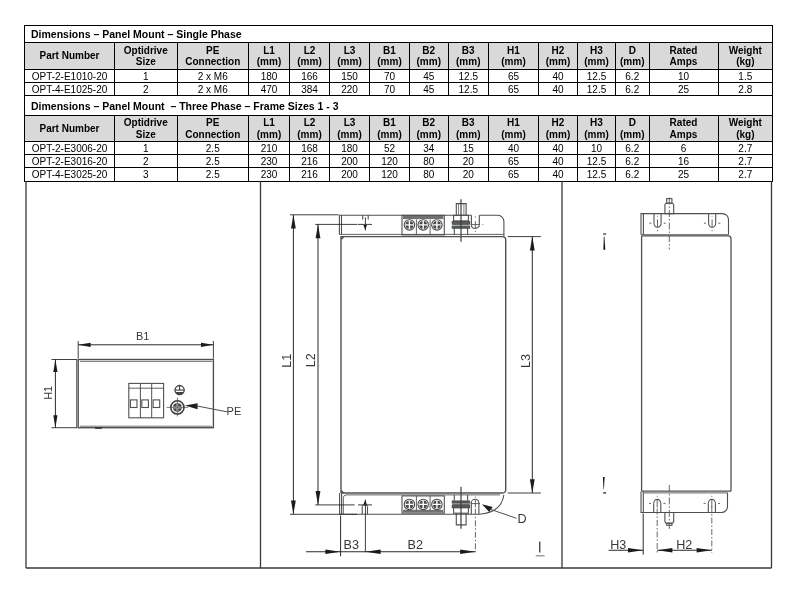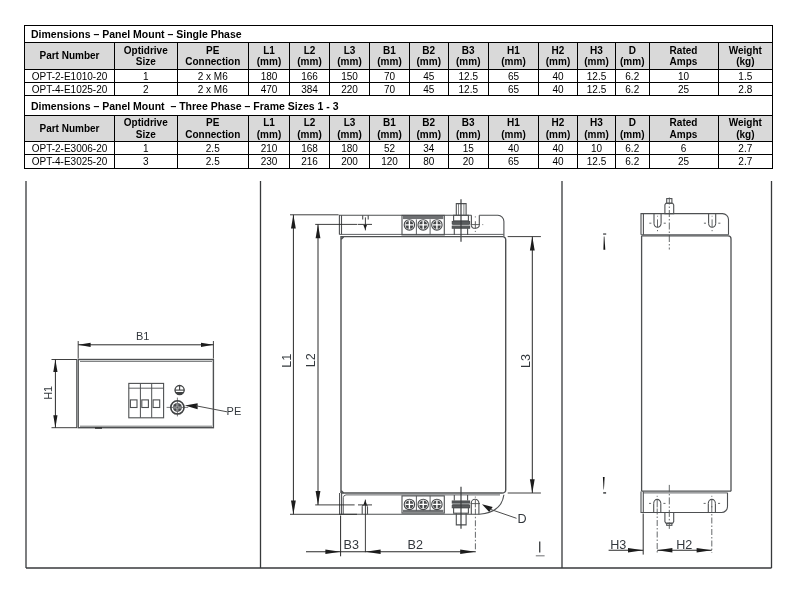--- a/index.html
+++ b/index.html
@@ -119,20 +119,37 @@
           <td>34</td>
           <td>15</td>
           <td>40</td>
           <td>40</td>
           <td>10</td>
           <td>6.2</td>
           <td>6</td>
           <td>2.7</td>
         </tr>
  <tr>
+          <td style="height:12px">OPT-2-E3016-20</td>
+          <td>2</td>
+          <td>2.5</td>
+          <td>230</td>
+          <td>216</td>
+          <td>200</td>
+          <td>120</td>
+          <td>80</td>
+          <td>20</td>
+          <td>65</td>
+          <td>40</td>
+          <td>12.5</td>
+          <td>6.2</td>
+          <td>16</td>
+          <td>2.7</td>
+        </tr>
+ <tr>
           <td style="height:13px">OPT-4-E3025-20</td>
           <td>3</td>
           <td>2.5</td>
           <td>230</td>
           <td>216</td>
           <td>200</td>
           <td>120</td>
           <td>80</td>
           <td>20</td>
           <td>65</td>

